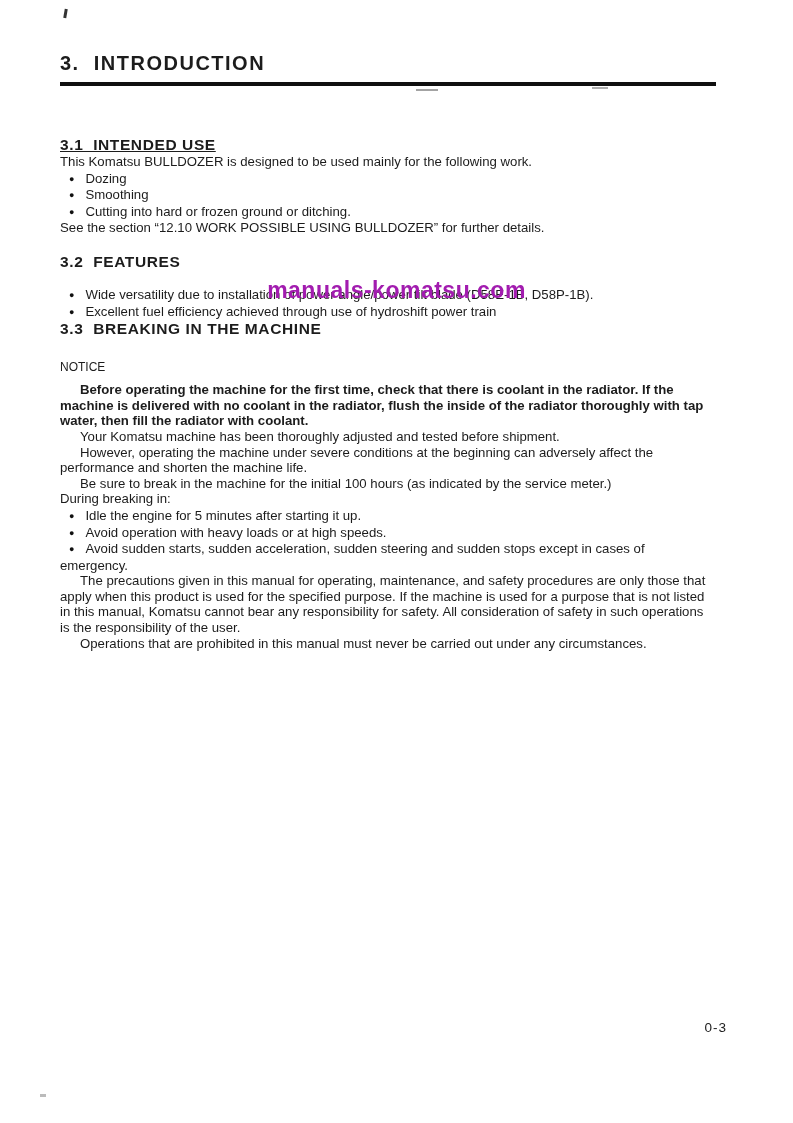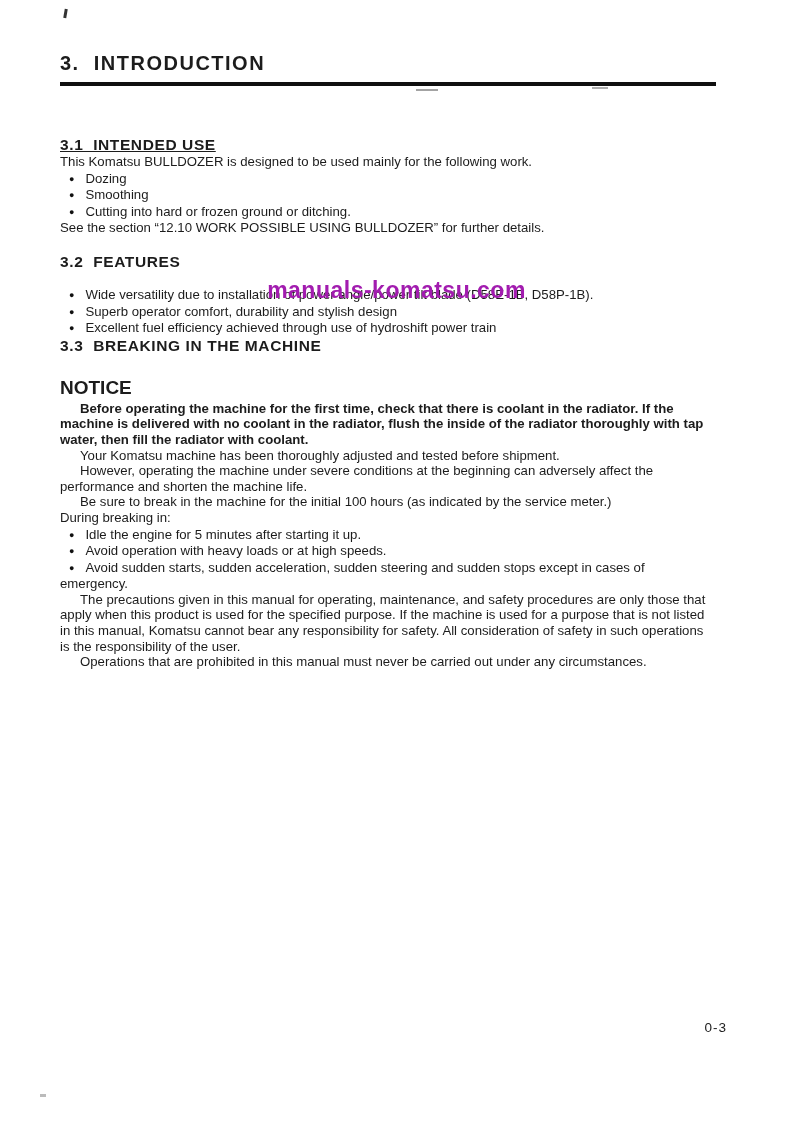--- a/index.html
+++ b/index.html
@@ -39,23 +39,23 @@
   .s33-heading { }
   p.body {
     font-size: 13.2px;
     line-height: 15.6px;
     margin: 0;
   }
   .ind { text-indent: 20px; }
   .mt-para { margin-top: 17px; }
   .mt-gap { margin-top: 21px; }
   .notice-label {
-    font-size: 19px;
-    font-weight: bold;
-    margin: 22px 0 2px 0;
+    font-size: 12px;
+    font-weight: normal;
+    margin: 22px 0 8px 0;
   }
   .notice-body { font-weight: bold; }
   .blist { margin: 1px 0 0 0; padding: 0; list-style: none; }
   .blist li {
     font-size: 13.2px;
     line-height: 15.6px;
     margin: 0;
   }
   .blt {
     display: inline-block;
@@ -107,21 +107,20 @@
   <ul class="blist">
     <li><span class="blt">●</span><span>Dozing</span></li>
     <li><span class="blt">●</span><span>Smoothing</span></li>
     <li><span class="blt">●</span><span>Cutting into hard or frozen ground or ditching.</span></li>
   </ul>
   <p class="body">See the section “12.10 WORK POSSIBLE USING BULLDOZER” for further details.</p>
 
   <h2 class="section-heading s32-heading">3.2  FEATURES</h2>
   <ul class="blist" style="margin-top:16px;">
     <li><span class="blt">●</span><span>Wide versatility due to installation of power angle/power tilt blade (D58E-1B, D58P-1B).</span></li>
-    <li><span class="blt">●</span><span>Superb operator comfort, durability and stylish design</span></li>
     <li><span class="blt">●</span><span>Excellent fuel efficiency achieved through use of hydroshift power train</span></li>
   </ul>
 
   <h2 class="section-heading s33-heading">3.3  BREAKING IN THE MACHINE</h2>
 
   <p class="notice-label">NOTICE</p>
   <p class="body notice-body ind">Before operating the machine for the first time, check that there is coolant in the radiator. If the machine is delivered with no coolant in the radiator, flush the inside of the radiator thoroughly with tap water, then fill the radiator with coolant.</p>
 
   <p class="body ind mt-gap">Your Komatsu machine has been thoroughly adjusted and tested before shipment.</p>
   <p class="body ind">However, operating the machine under severe conditions at the beginning can adversely affect the performance and shorten the machine life.</p>

